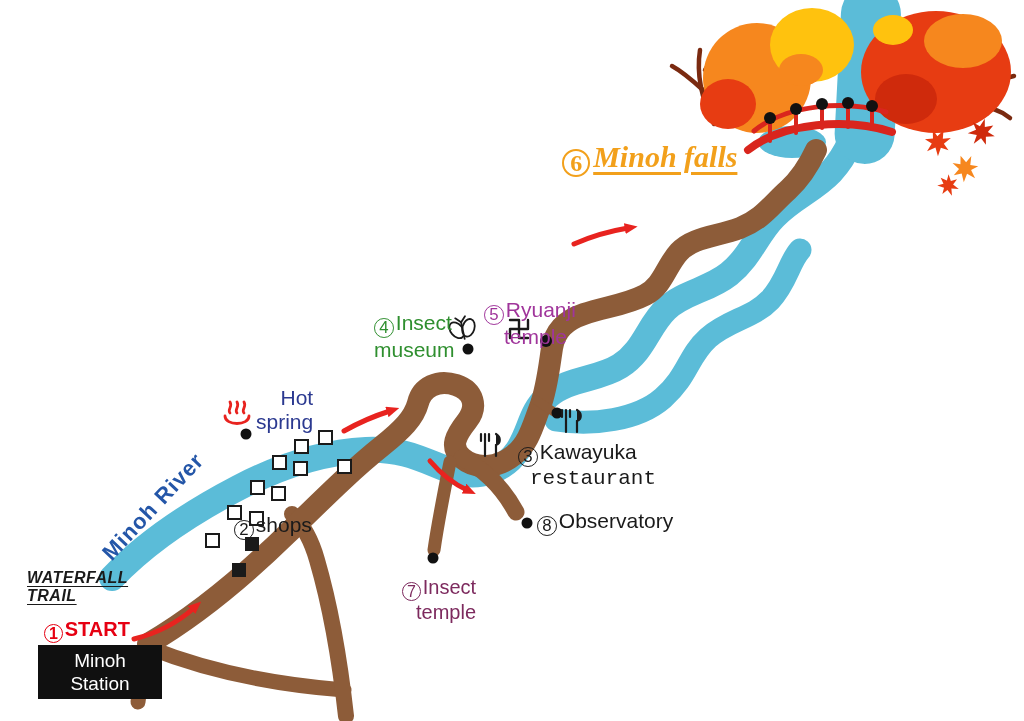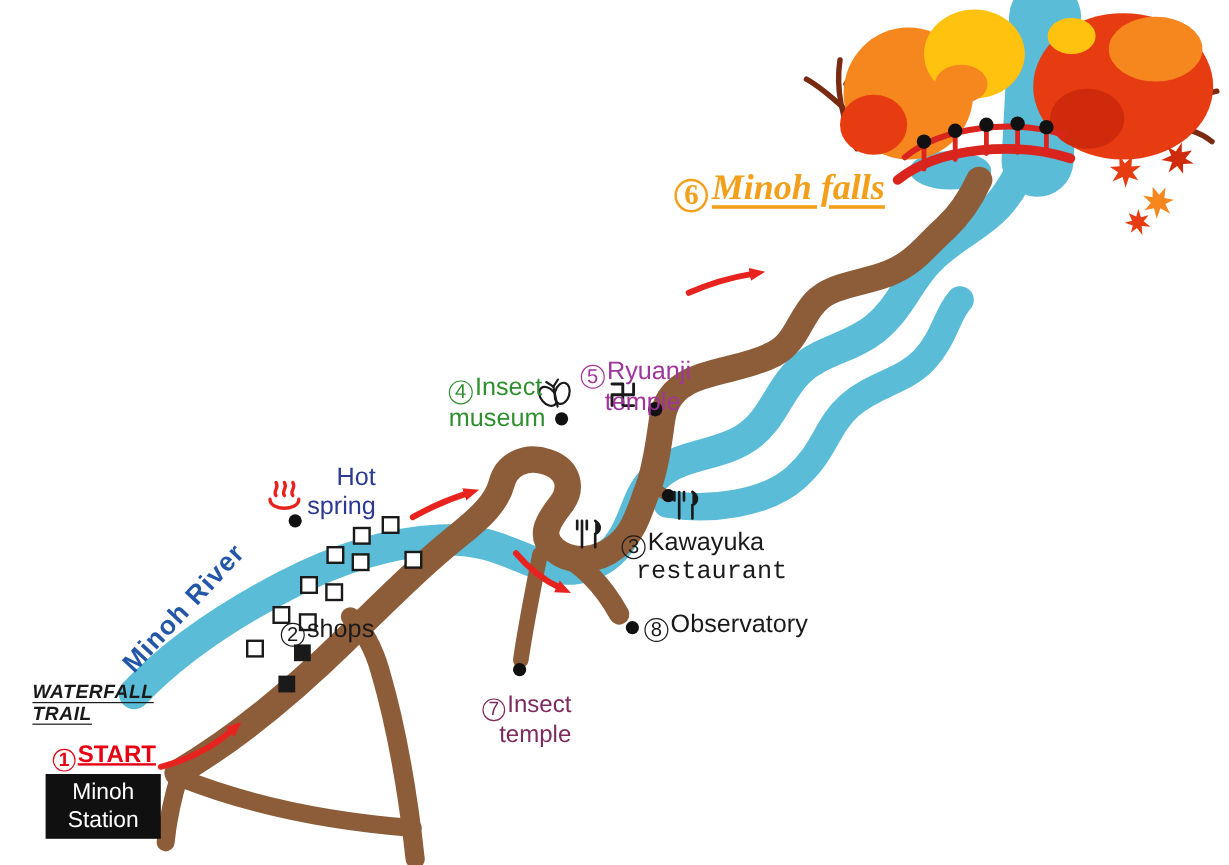--- a/index.html
+++ b/index.html
@@ -42,23 +42,23 @@
     letter-spacing:1px;transform:rotate(-47deg);transform-origin:0 0;
   }
   .shops{left:234px;top:513px;font-size:21px;text-align:center;}
   .kawayuka{left:518px;top:440px;font-size:21px;}
   .kawayuka .ind{padding-left:12px;font-family:Liberation Mono, monospace;}
   .observatory{left:537px;top:509px;font-size:21px;}
   .saikoji{left:402px;top:576px;color:var(--darkPurple);font-size:20px;}
   .saikoji .ind{padding-left:14px;}
   .wt{left:27px;top:569px;font:italic 700 16px/1.45 "Liberation Sans",sans-serif;letter-spacing:.5px;}
   .wt .ln{text-decoration:underline;text-underline-offset:3px;}
-  .start{left:44px;top:618px;color:var(--red);font-size:20px;font-weight:700;text-decoration:underline;}
+  .start{left:44px;top:618px;color:var(--red);font-size:20px;font-weight:700;}
   .station{
-    left:38px;top:645px;width:96px;height:54px;background:#101010;color:#fff;
+    left:38px;top:645px;width:124px;height:54px;background:#101010;color:#fff;
     font-size:19px;display:flex;flex-direction:column;align-items:center;
     justify-content:center;gap:1px;text-align:center;
   }
 </style>
 </head>
 <body>
 
 <svg class="map" width="1024" height="721" viewBox="0 0 1024 721">
   <defs>
     <marker id="ah" viewBox="0 0 12 10" markerWidth="13" markerHeight="11" refX="3" refY="5" orient="auto" markerUnits="userSpaceOnUse">

